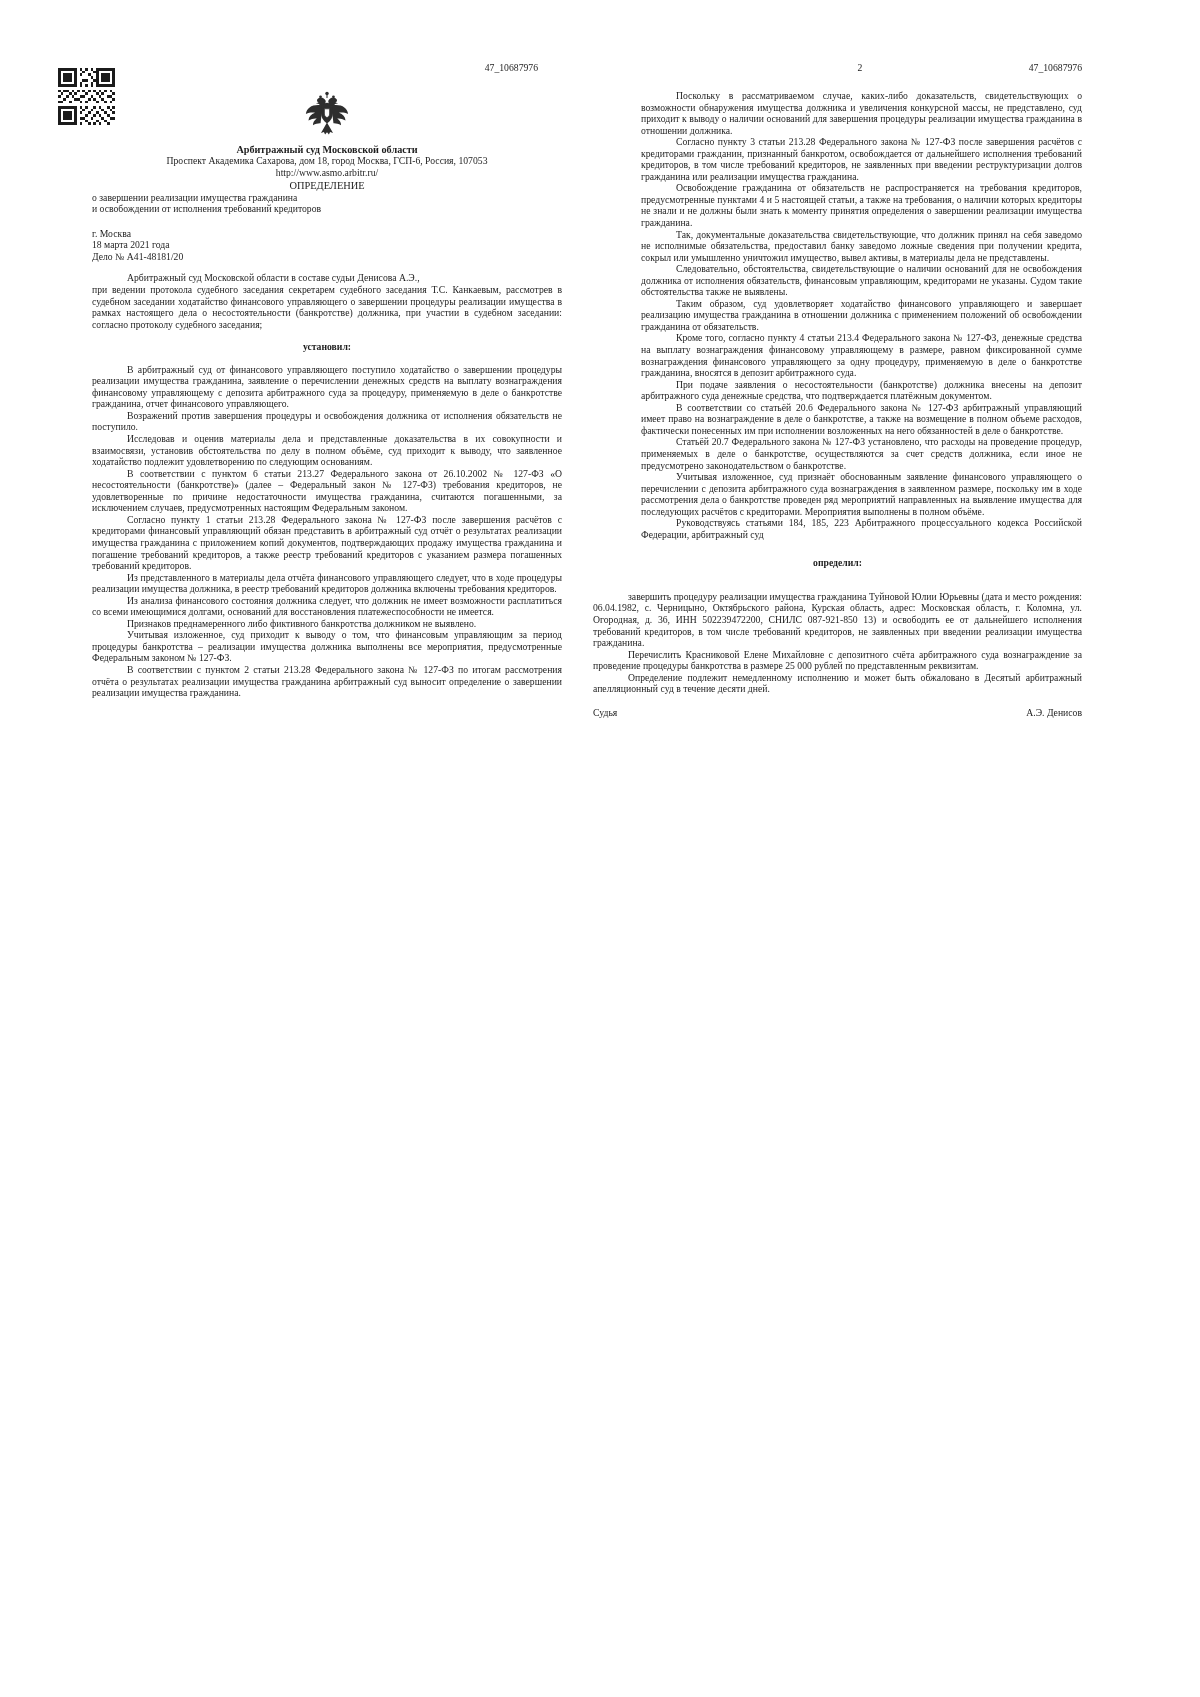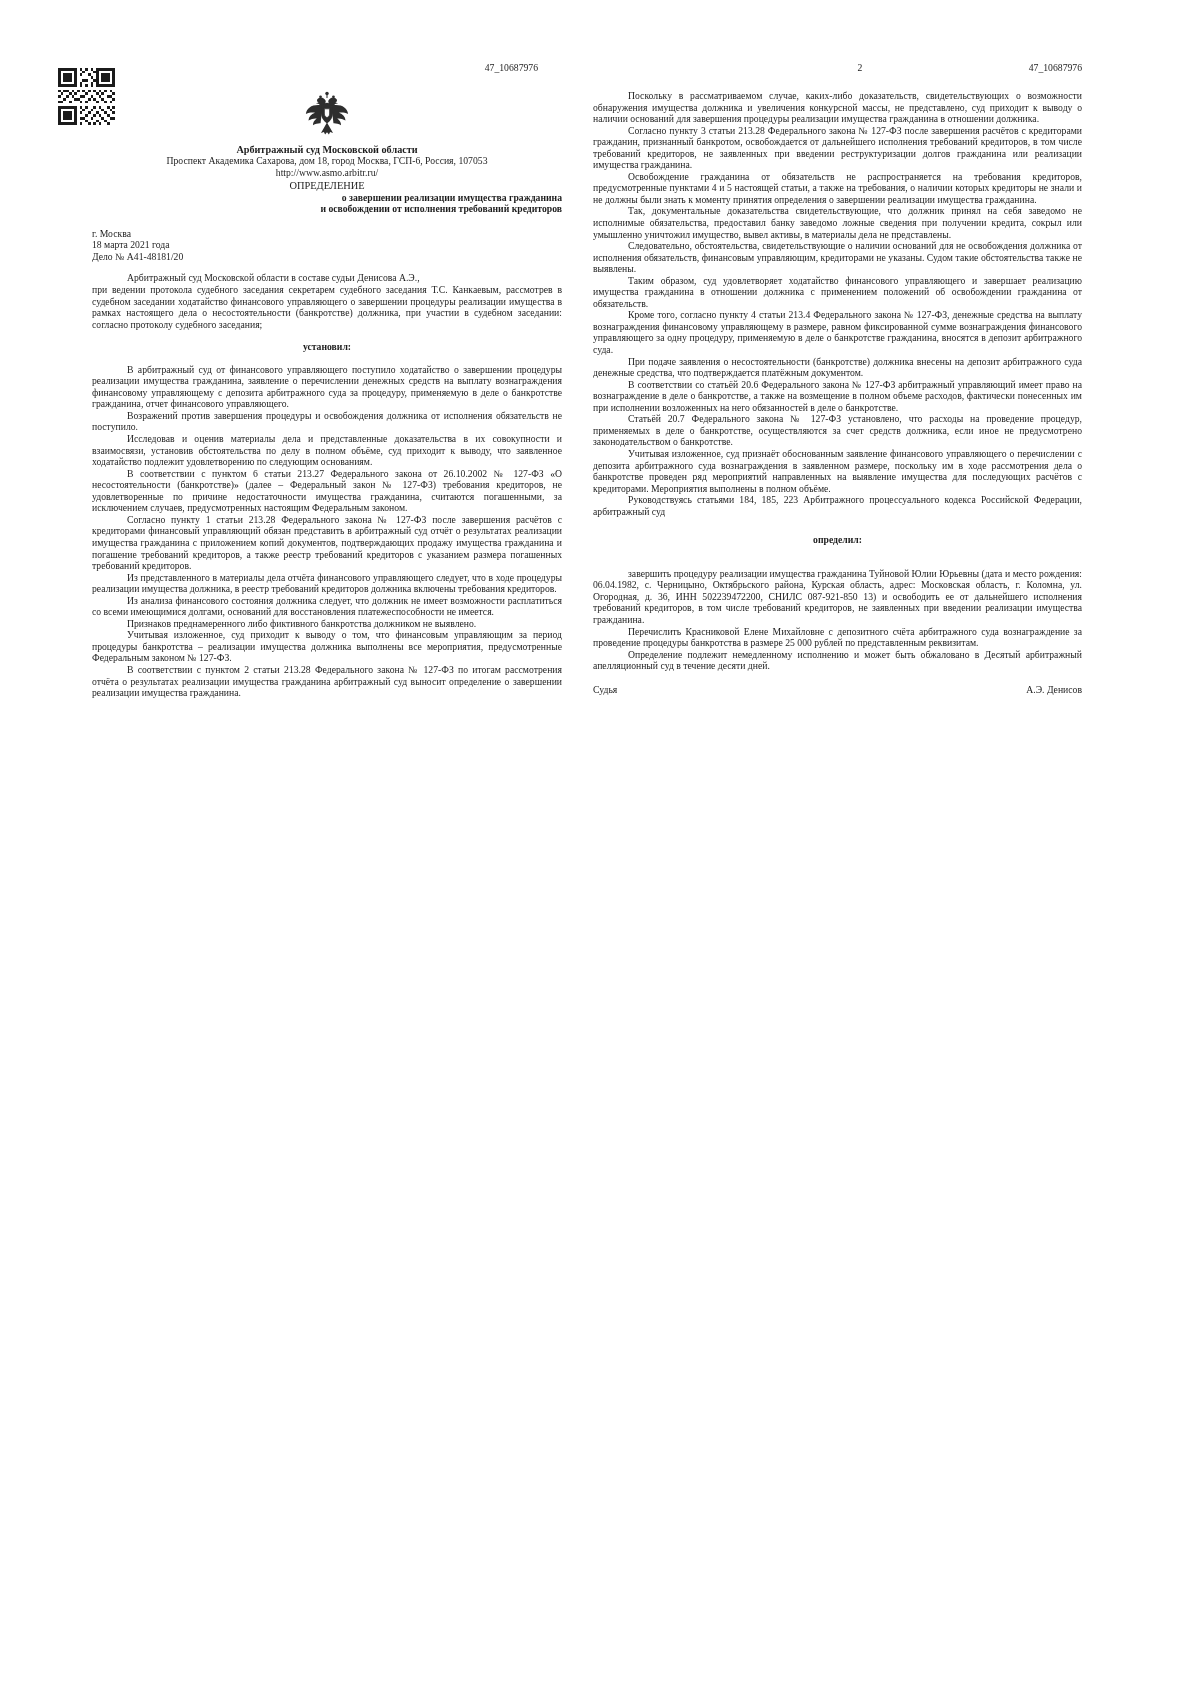--- a/index.html
+++ b/index.html
@@ -15,21 +15,21 @@
   .hdr2 { position:relative; height:12px; }
   .hdr2 .pnum { position:absolute; left:45px; right:0; text-align:center; }
   .hdr2 .dnum { position:absolute; right:0; top:0; white-space:nowrap; }
 
   .qr { position:absolute; left:58px; top:68px; width:57px; height:57px; }
   .emblem-wrap { text-align:center; margin-top:15px; height:54px; }
 
   .court-name { text-align:center; font-weight:bold; font-size:10.2px; margin-top:1px; }
   .court-addr, .court-site { text-align:center; }
   .doc-title { text-align:center; font-weight:normal; font-size:10.4px; margin-top:2px; }
-  .doc-sub   { text-align:right; font-weight:bold; }
+  .doc-sub   { text-align:left; font-weight:normal; }
 
   .place { margin-top:13px; }
   .date-row { display:flex; justify-content:space-between;flex-direction:column; }
 
   .intro { margin-top:10px; }
   p.para { margin:0; text-align:justify; text-indent:35px; }
   p.noindent { text-indent:0; }
 
   .section-heading { text-align:center; font-weight:bold; margin:11px 0; }
   .section-heading.op { margin:17px 0 22px 0; }
@@ -128,21 +128,21 @@
       </div>
   </div>
 
   <div class="col col2">
 
     <div class="hdr2">
       <span class="pnum">2</span>
       <span class="dnum">47_10687976</span>
     </div>
 
-    <div style="margin-top:16px;">
+    <div style="margin-top:16px;margin-left:48px;">
 
     <p class="para">Поскольку в рассматриваемом случае, каких-либо доказательств, свидетельствующих о возможности обнаружения имущества должника и увеличения конкурсной массы, не представлено, суд приходит к выводу о наличии оснований для завершения процедуры реализации имущества гражданина в отношении должника.</p>
         <p class="para">Согласно пункту 3 статьи 213.28 Федерального закона № 127-ФЗ после завершения расчётов с кредиторами гражданин, признанный банкротом, освобождается от дальнейшего исполнения требований кредиторов, в том числе требований кредиторов, не заявленных при введении реструктуризации долгов гражданина или реализации имущества гражданина.</p>
         <p class="para">Освобождение гражданина от обязательств не распространяется на требования кредиторов, предусмотренные пунктами 4 и 5 настоящей статьи, а также на требования, о наличии которых кредиторы не знали и не должны были знать к моменту принятия определения о завершении реализации имущества гражданина.</p>
         <p class="para">Так, документальные доказательства свидетельствующие, что должник принял на себя заведомо не исполнимые обязательства, предоставил банку заведомо ложные сведения при получении кредита, сокрыл или умышленно уничтожил имущество, вывел активы, в материалы дела не представлены.</p>
         <p class="para">Следовательно, обстоятельства, свидетельствующие о наличии оснований для не освобождения должника от исполнения обязательств, финансовым управляющим, кредиторами не указаны. Судом такие обстоятельства также не выявлены.</p>
         <p class="para">Таким образом, суд удовлетворяет ходатайство финансового управляющего и завершает реализацию имущества гражданина в отношении должника с применением положений об освобождении гражданина от обязательств.</p>
         <p class="para">Кроме того, согласно пункту 4 статьи 213.4 Федерального закона № 127-ФЗ, денежные средства на выплату вознаграждения финансовому управляющему в размере, равном фиксированной сумме вознаграждения финансового управляющего за одну процедуру, применяемую в деле о банкротстве гражданина, вносятся в депозит арбитражного суда.</p>
         <p class="para">При подаче заявления о несостоятельности (банкротстве) должника внесены на депозит арбитражного суда денежные средства, что подтверждается платёжным документом.</p>
         <p class="para">В соответствии со статьёй 20.6 Федерального закона № 127-ФЗ арбитражный управляющий имеет право на вознаграждение в деле о банкротстве, а также на возмещение в полном объеме расходов, фактически понесенных им при исполнении возложенных на него обязанностей в деле о банкротстве.</p>

